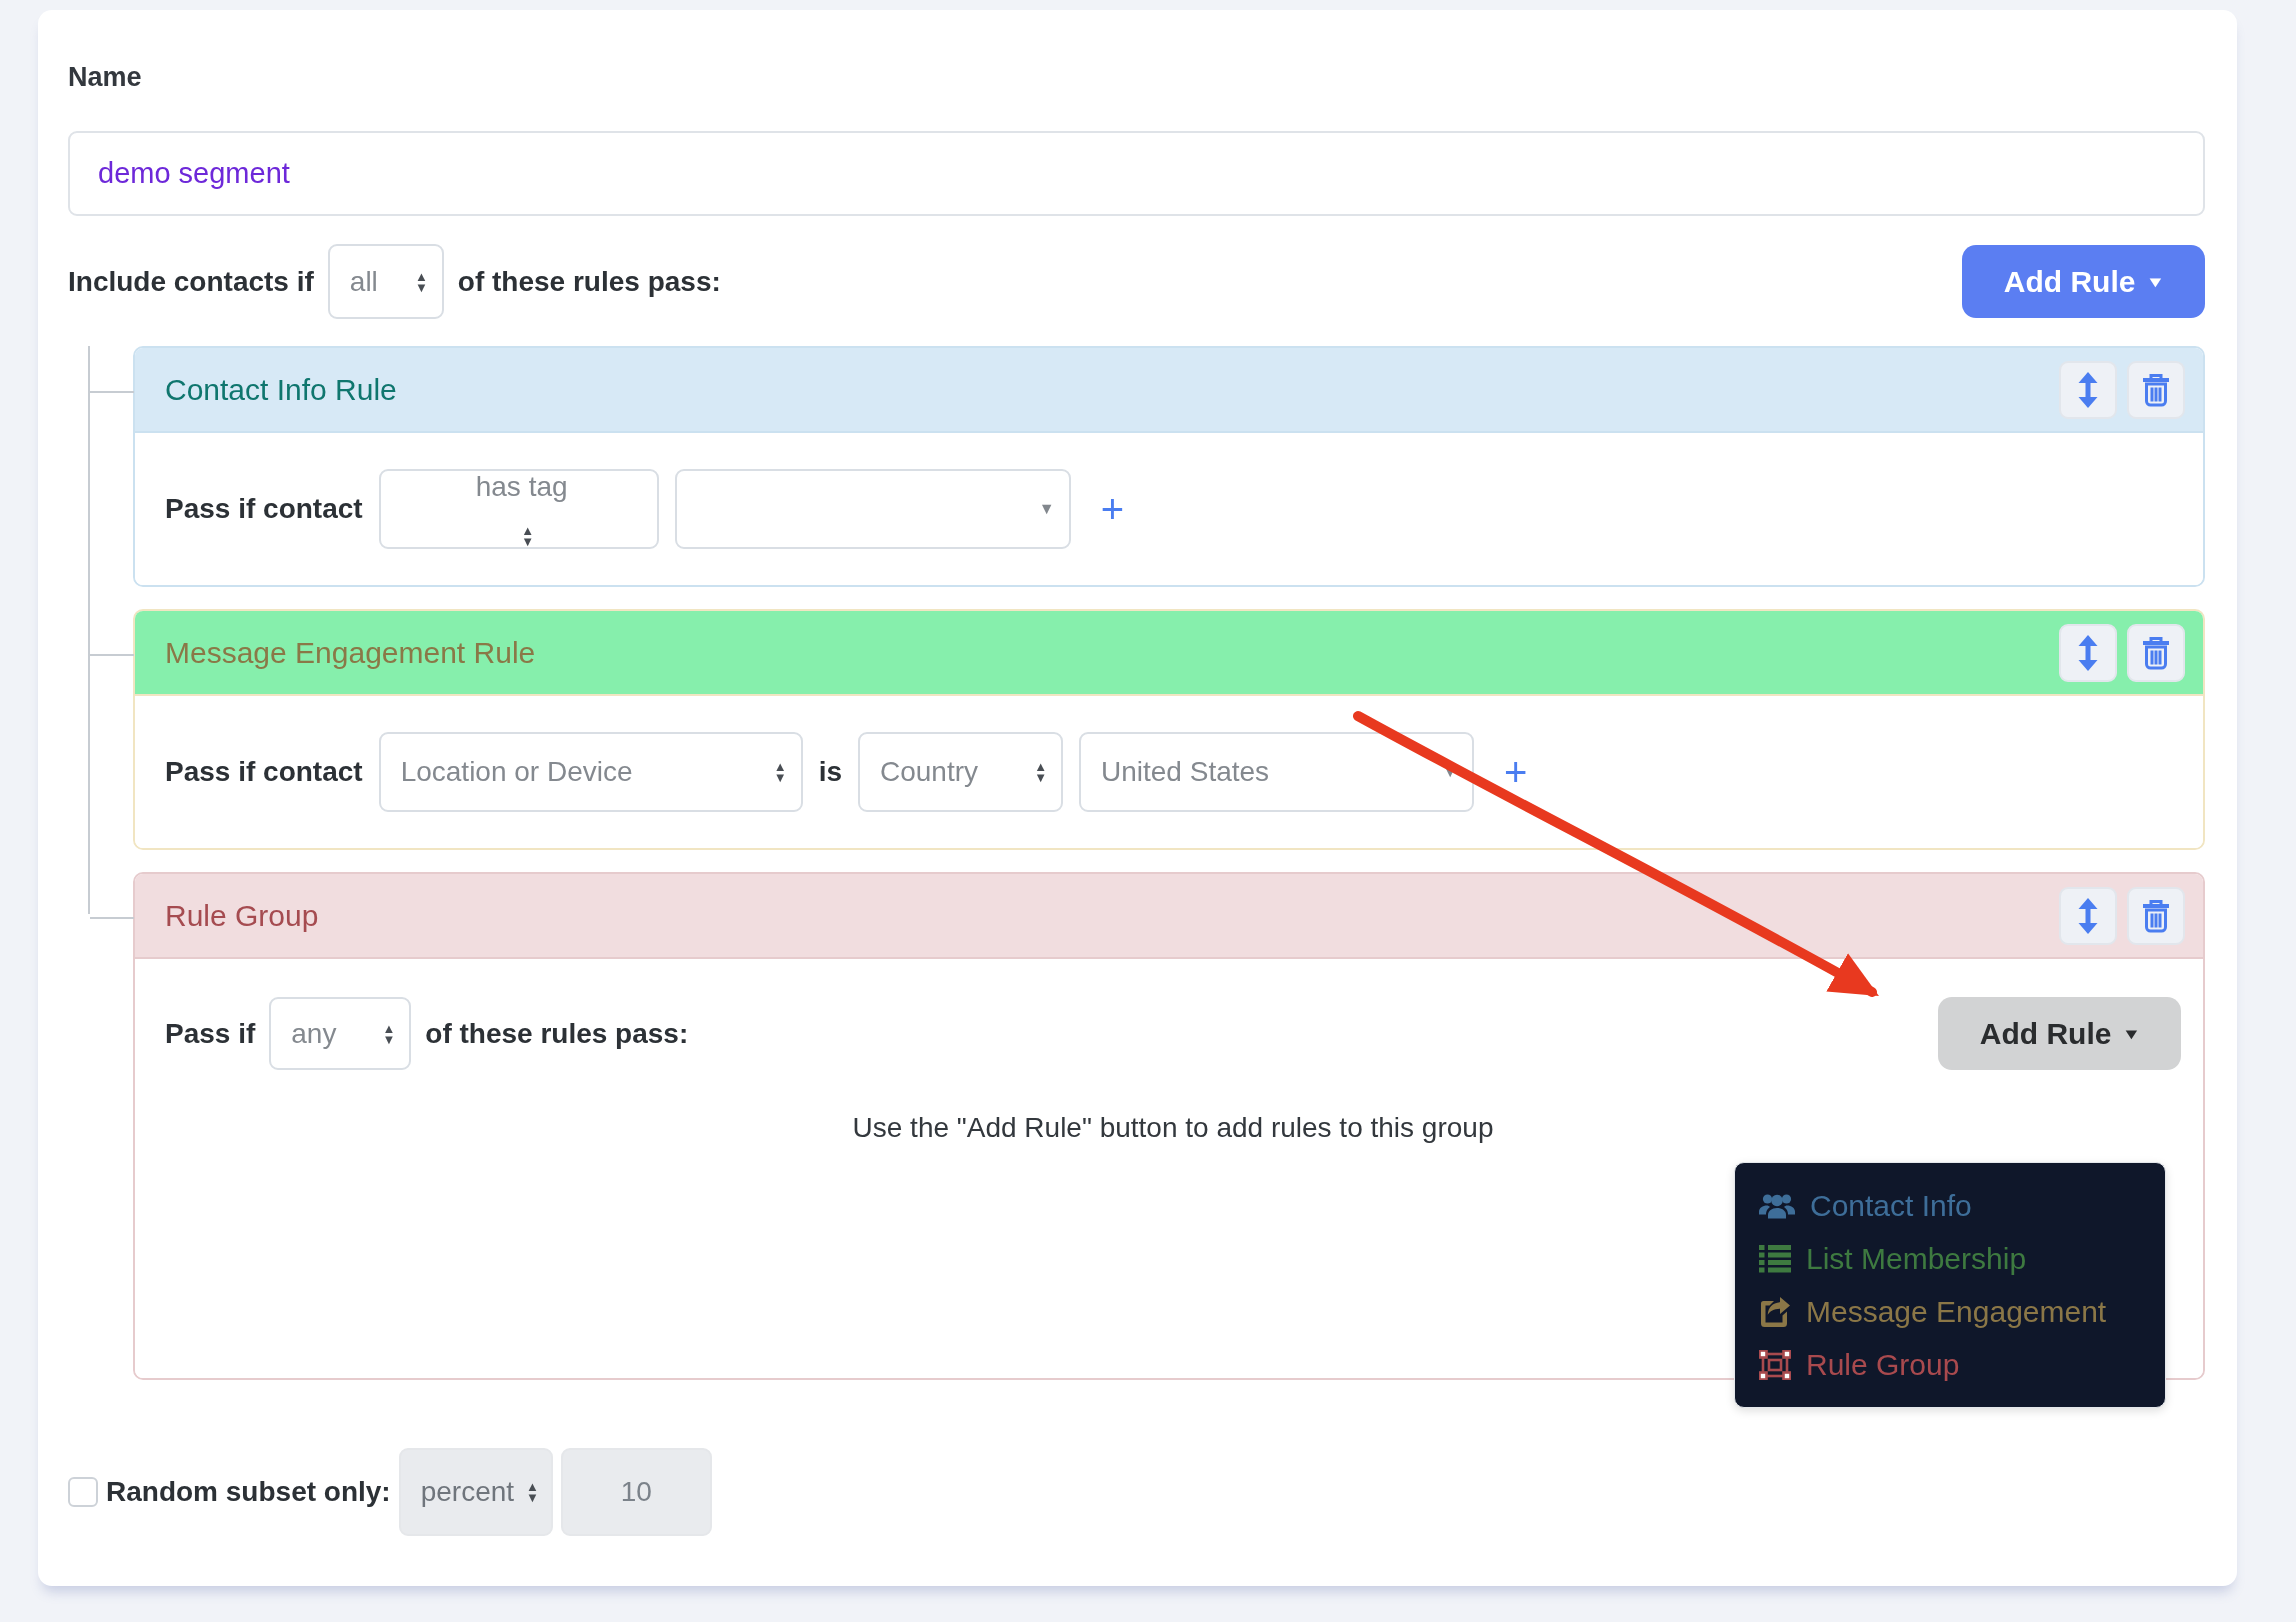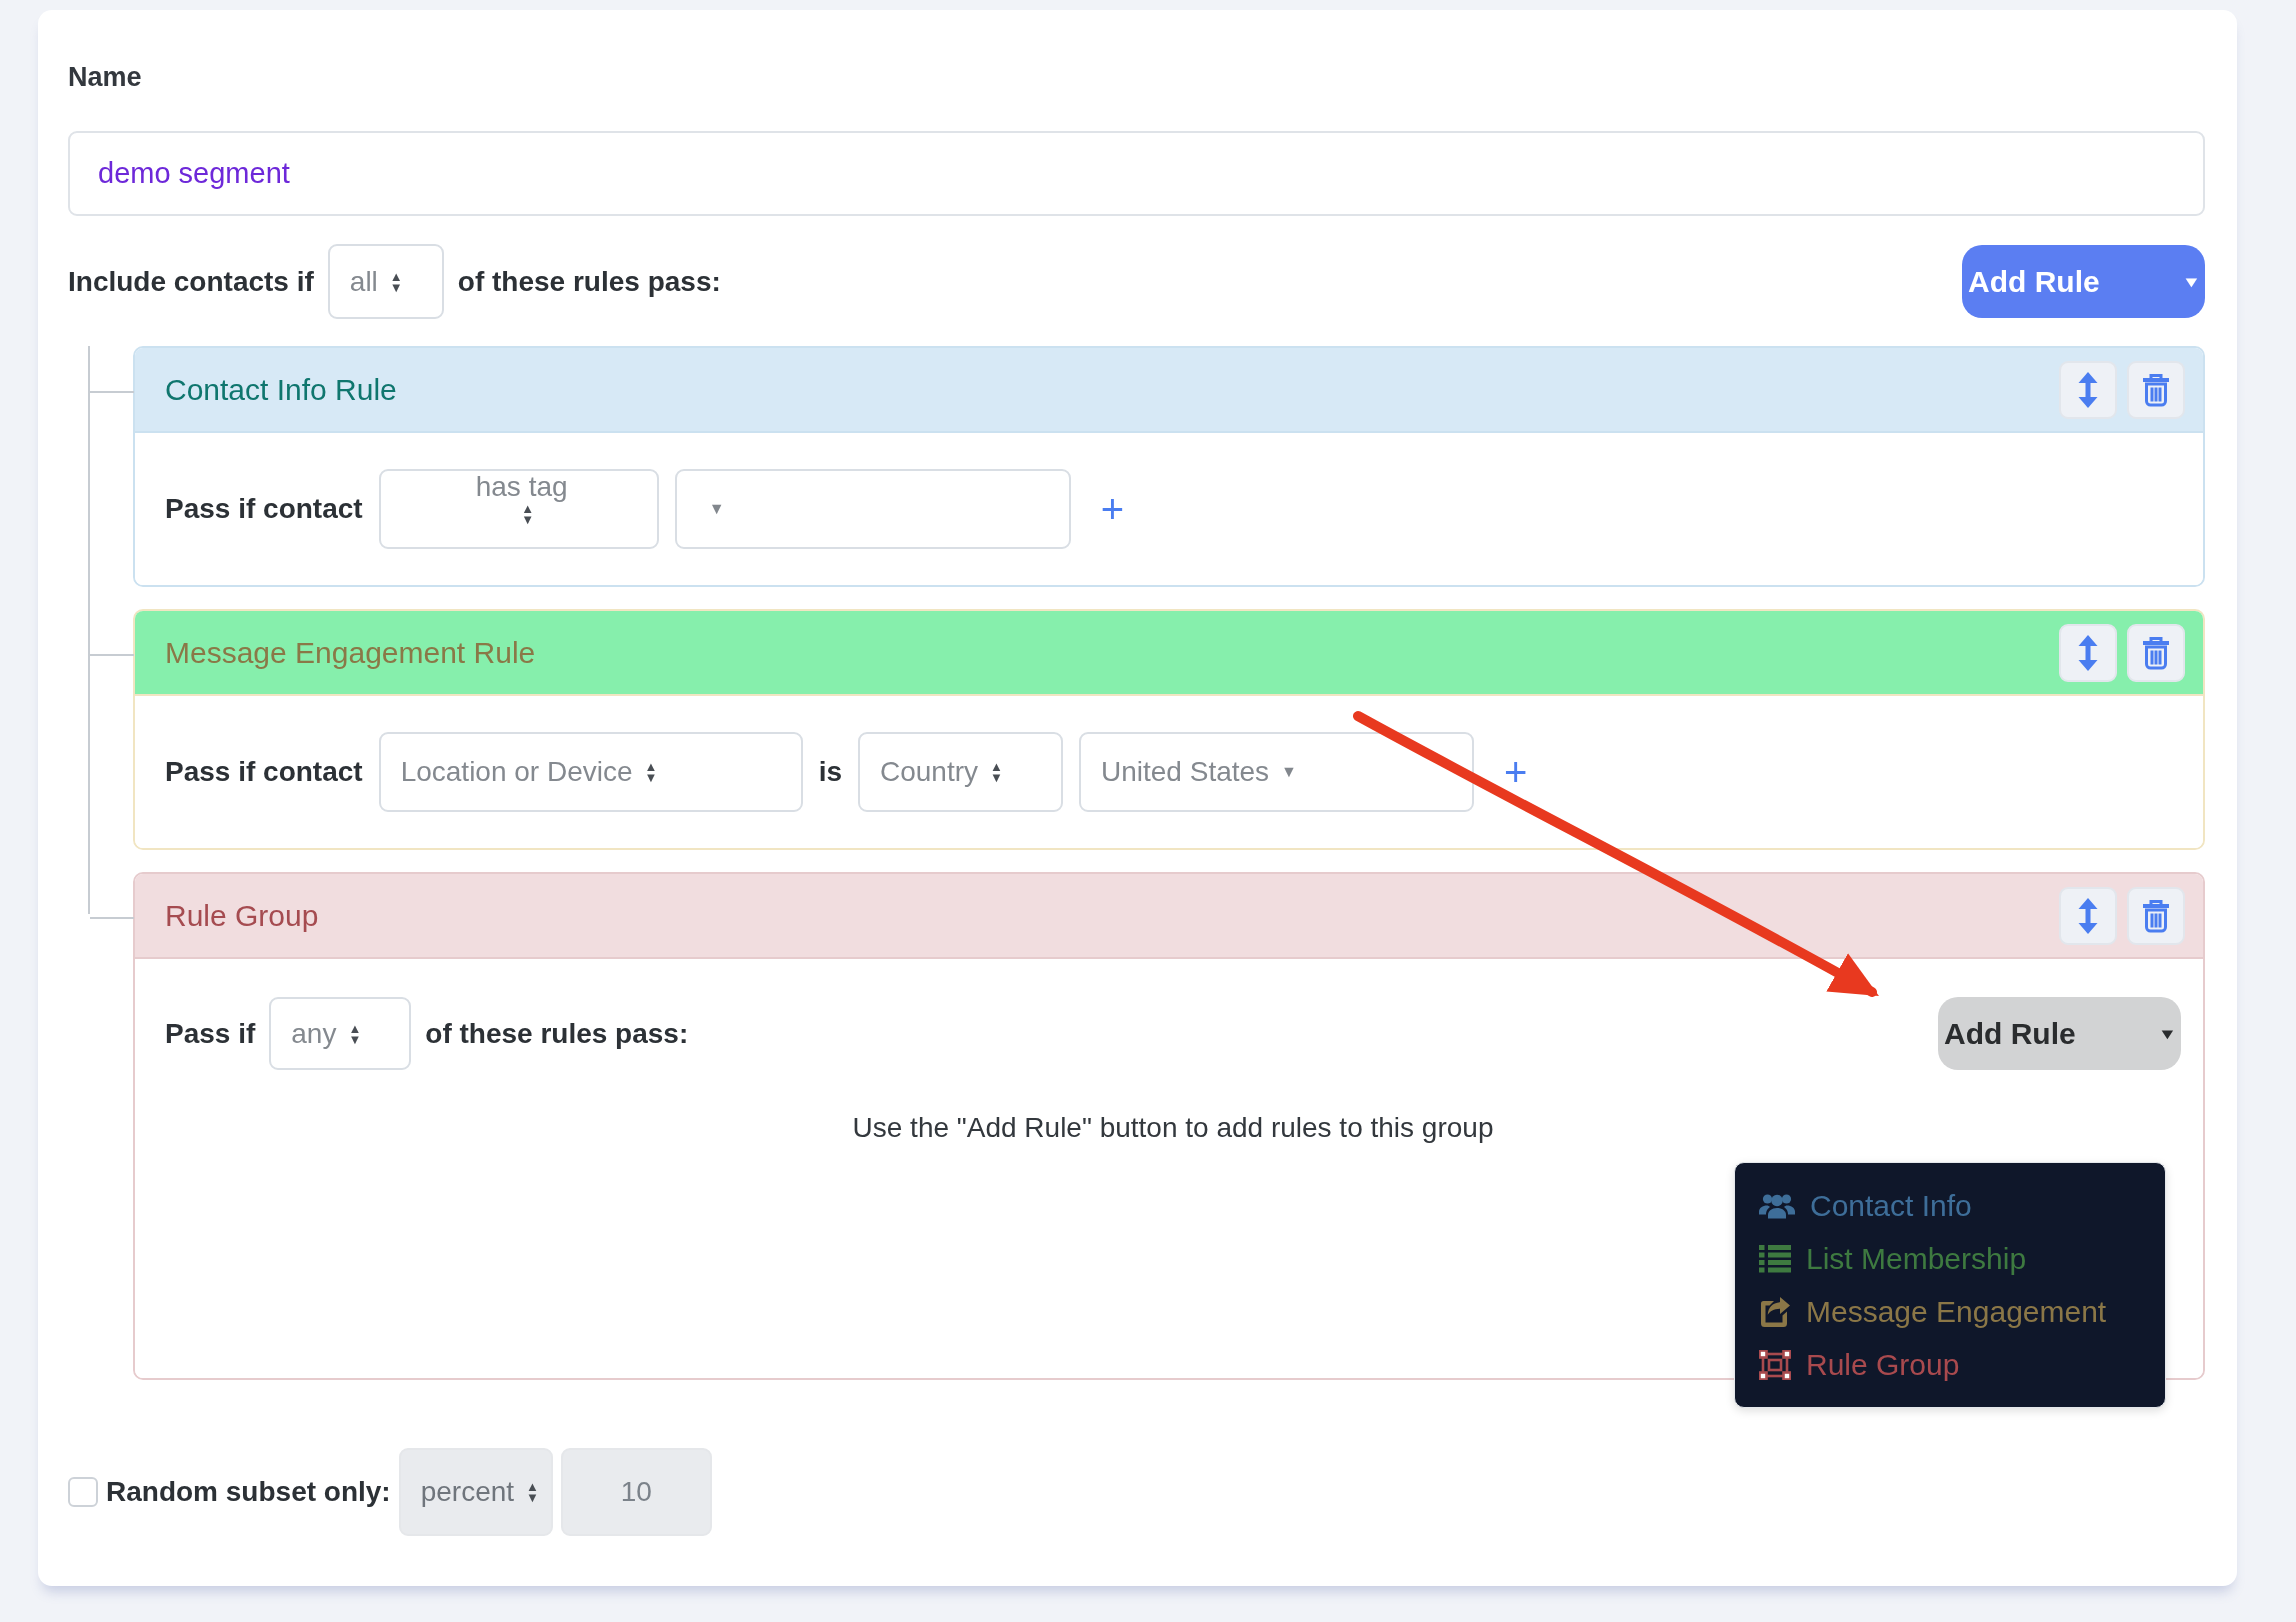--- a/index.html
+++ b/index.html
@@ -21,35 +21,35 @@
   .name-label { font-size:27px; font-weight:700; color:#33383e; }
   .text-input {
     display:block; width:100%; height:85px; margin-top:38px;
     border:2px solid #dfe3e8; border-radius:9px;
     font-size:29px; color:#6d28d9; padding:0 28px;
     font-family:inherit; background:#fff; outline:none;
   }
   .include-row { display:flex; align-items:center; margin-top:28px; gap:14px; }
   .bold-label { font-size:28px; font-weight:700; color:#2c3136; white-space:nowrap; }
   .select {
-    display:inline-flex; align-items:center; 
+    display:inline-flex; align-items:center; justify-content:space-between;
     border:2px solid #d9dee4; border-radius:9px; background:#fff;
     height:75px; padding:0 14px 0 20px; font-size:28px; color:#84898f;
     cursor:pointer; flex:0 0 auto;
   }
   .rule-row .select { height:80px; }
   .spinner { display:flex; flex-direction:column; align-items:center;
     color:#494e54; font-size:13px; line-height:11px; margin-left:12px; }
   .dd-arrow { color:#82878d; font-size:16px; margin-left:12px; }
   .w-all{width:116px;} .w-hastag{width:280px;flex-direction:column;} .w-tag{width:396px;}
   .w-locdev{width:424px;} .w-country{width:205px;} .w-us{width:395px;}
   .w-any{width:142px;} .w-percent{width:154px;}
   .btn {
-    display:flex; align-items:center; justify-content:space-between; gap:13px;
-    width:243px; height:73px; border:none; border-radius:20px;
+    display:flex; align-items:center; justify-content:center; gap:13px;
+    width:243px; height:73px; border:none; border-radius:14px;
     font-size:30px; font-weight:700; font-family:inherit; cursor:pointer;
   }
   .btn-primary { margin-left:auto; background:#5b7ef2; color:#ffffff; }
   .btn-gray { margin-left:auto; background:#d2d3d4; color:#2a2c2e; }
   .caret { font-size:15px; transform:scaleX(1.3); }
   .rules { position:relative; margin:27px 0 0 65px; }
   .connector-v { position:absolute; left:-45px; top:0; width:2px; height:568px; background:#c7ccd2; }
   .rule-panel { position:relative; border-radius:10px; background:#fff; margin-bottom:22px; }
   .rule-panel::before { content:""; position:absolute; left:-45px; top:43px; width:44px; height:2px; background:#c7ccd2; }
   .panel-header { display:flex; align-items:center; height:85px; padding:0 18px 0 30px;

